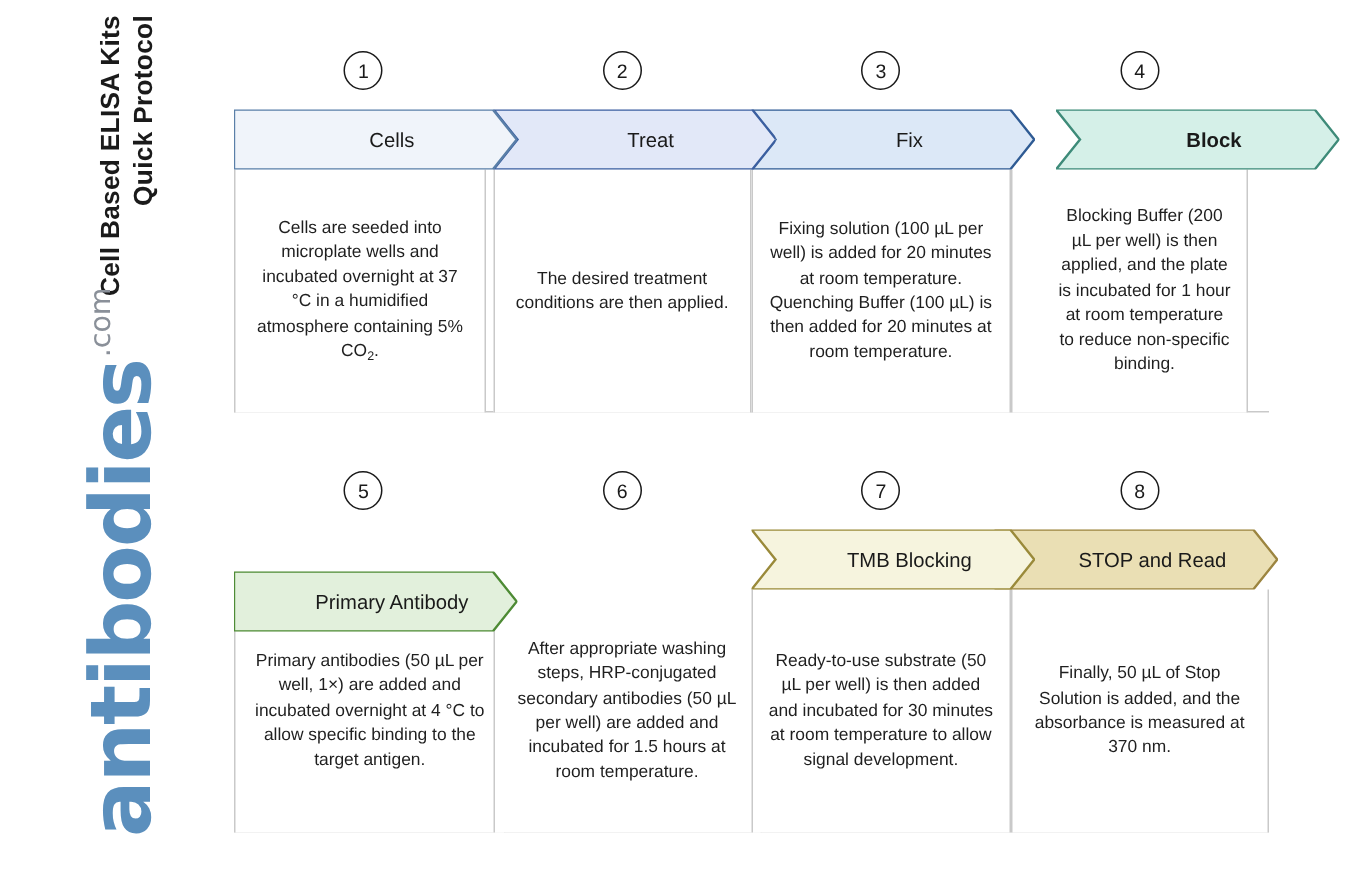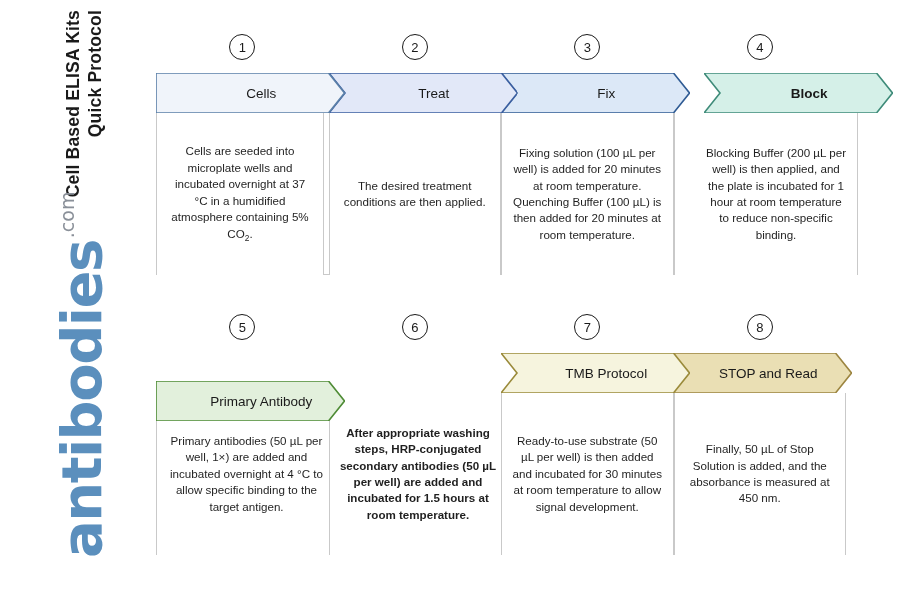--- a/index.html
+++ b/index.html
@@ -224,21 +224,21 @@
       <div class="desc-row">
         <div class="desc-cell" style="left: 0px; width: 168px;">
           <p class="desc-text">Cells are seeded into microplate wells and incubated overnight at 37 °C in a humidified atmosphere containing 5% CO<sub>2</sub>.</p>
         </div>
         <div class="desc-cell" style="left: 172.5px; width: 172.5px;">
           <p class="desc-text">The desired treatment conditions are then applied.</p>
         </div>
         <div class="desc-cell" style="left: 345px; width: 172.5px;">
           <p class="desc-text">Fixing solution (100 µL per well) is added for 20 minutes at room temperature. Quenching Buffer (100 µL) is then added for 20 minutes at room temperature.</p>
         </div>
-        <div class="desc-cell" style="left: 517.5px; width: 184px; padding-left: 31px;">
+        <div class="desc-cell" style="left: 517.5px; width: 158px; padding-left: 31px;">
           <p class="desc-text">Blocking Buffer (200 µL per well) is then applied, and the plate is incubated for 1 hour at room temperature to reduce non-specific binding.</p>
         </div>
       </div>
     </div>
   <div class="flow-row" id="row2">
       <div class="badges">
         <div class="badge" style="left: 73.25px;">5</div>
         <div class="badge" style="left: 245.75px;">6</div>
         <div class="badge" style="left: 418.25px;">7</div>
         <div class="badge" style="left: 590.75px;">8</div>
@@ -247,38 +247,38 @@
         <div class="chev" style="left: 0px; width: 188.5px; z-index: 10; margin-top: 28px;">
           <svg viewBox="0 0 188.5 40" preserveAspectRatio="none">
             <polygon points="0,0 172.5,0 188.5,20 172.5,40 0,40" fill="#e2f0dc" stroke="#4e8b35" stroke-width="1.6" stroke-linejoin="miter"></polygon>
           </svg>
           <span class="chev-label">Primary Antibody</span>
         </div>
         <div class="chev" style="left: 345px; width: 188.5px; z-index: 8;">
           <svg viewBox="0 0 188.5 40" preserveAspectRatio="none">
             <polygon points="0,0 172.5,0 188.5,20 172.5,40 0,40 16,20" fill="#f6f4de" stroke="#9a8a3a" stroke-width="1.6" stroke-linejoin="miter"></polygon>
           </svg>
-          <span class="chev-label">TMB Protocol</span>
+          <span class="chev-label">TMB Blocking</span>
         </div>
         <div class="chev" style="left: 507px; width: 188.5px; z-index: 7;">
           <svg viewBox="0 0 188.5 40" preserveAspectRatio="none">
             <polygon points="0,0 172.5,0 188.5,20 172.5,40 0,40 16,20" fill="#eadfb4" stroke="#9c8540" stroke-width="1.6" stroke-linejoin="miter"></polygon>
           </svg>
           <span class="chev-label">STOP and Read</span>
         </div>
       </div>
       <div class="desc-row">
         <div class="desc-cell" style="left: 0px; width: 181px;">
           <p class="desc-text">Primary antibodies (50 µL per well, 1×) are added and incubated overnight at 4 °C to allow specific binding to the target antigen.</p>
         </div>
-        <div class="desc-cell" style="left: 172.5px; width: 179px; font-weight: bold;">
+        <div class="desc-cell" style="left: 172.5px; width: 179px;">
           <p class="desc-text">After appropriate washing steps, HRP-conjugated secondary antibodies (50 µL per well) are added and incubated for 1.5 hours at room temperature.</p>
         </div>
         <div class="desc-cell" style="left: 345px; width: 172.5px;">
           <p class="desc-text">Ready-to-use substrate (50 µL per well) is then added and incubated for 30 minutes at room temperature to allow signal development.</p>
         </div>
         <div class="desc-cell" style="left: 517.5px; width: 172.5px;">
-          <p class="desc-text">Finally, 50 µL of Stop Solution is added, and the absorbance is measured at 450 nm.</p>
+          <p class="desc-text">Finally, 50 µL of Stop Solution is added, and the absorbance is measured at 370 nm.</p>
         </div>
       </div>
     </div>
 
 </div>
 
 </body></html>

